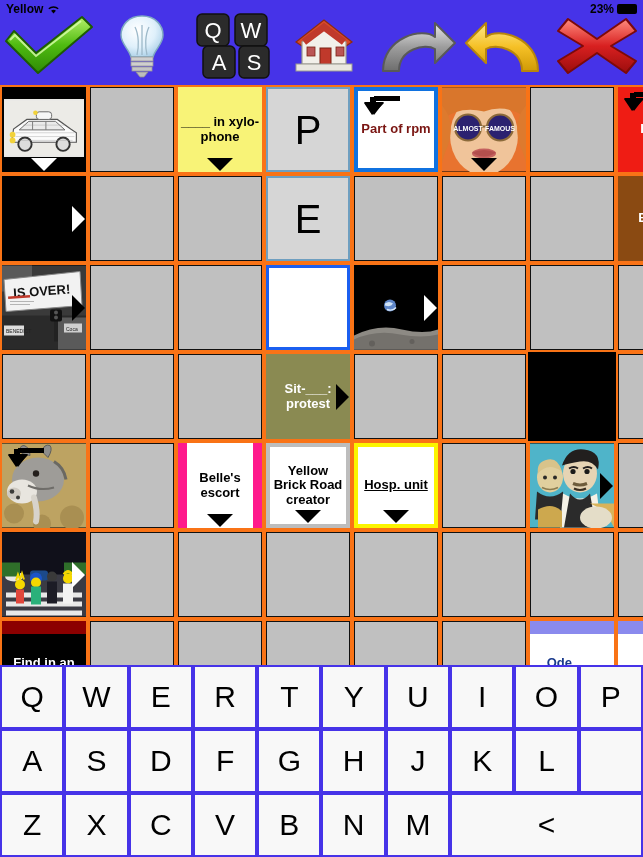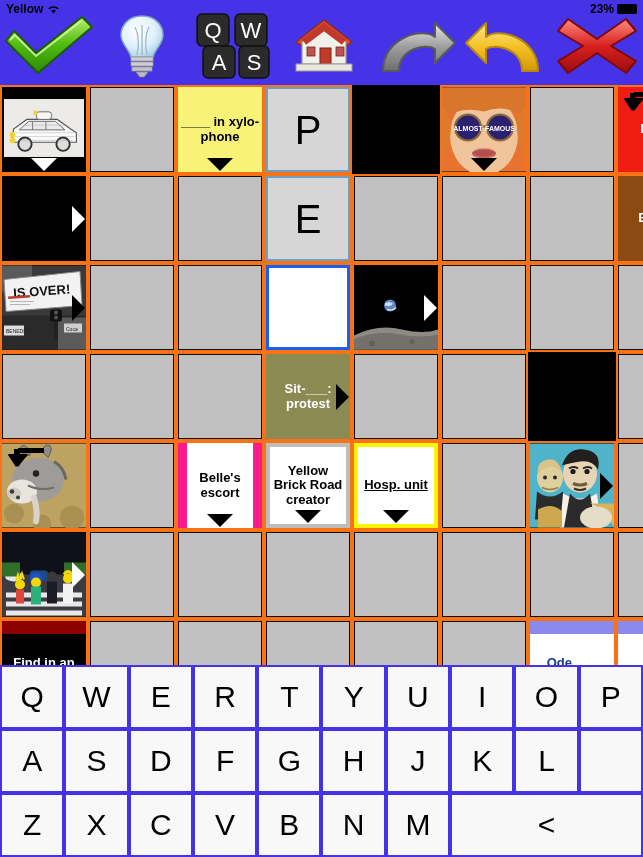--- a/index.html
+++ b/index.html
@@ -294,20 +294,30 @@
     </div>
     <div class="cell clue" style="left: 176px; top: 0px; width: 88px; height: 89px;">
       <div class="cell-inner" style="background: rgb(248, 243, 119);">
         <div class="ctext" style="color: rgb(0, 0, 0);">____ in xylo-phone</div>
         <div class="arr arr-down"></div>
       </div>
     </div>
     <div class="cell letter" style="left: 264px; top: 0px; width: 88px; height: 89px;">
       <div class="cell-inner">
         <span class="glyph">P</span>
+      </div>
+    </div>
+    <div class="cell clue" style="left: 352px; top: 0px; width: 88px; height: 89px;">
+      <div class="cell-inner" style="background: rgb(255, 255, 255); border: 4px solid rgb(16, 114, 224);">
+        <div class="ctext" style="color: rgb(122, 21, 18);">Part of rpm</div>
+        <div class="arr-lhook"><svg width="40" height="22" viewBox="0 0 40 22">
+            <path d="M36 2 L14 2 L14 8 L22 8 L10 20 L2 8 L8 8 L8 2 L8 2 Z" fill="#000"></path>
+            <rect x="12" y="1" width="26" height="5" fill="#000"></rect>
+            <path d="M2 7 L22 7 L12 20 Z" fill="#000"></path>
+          </svg></div>
       </div>
     </div>
     <div class="cell pic" style="left: 440px; top: 0px; width: 88px; height: 89px;">
       <div class="cell-inner">
         <div class="pic-art">
           <svg viewBox="0 0 84 84" style="position:absolute;inset:0;width:100%;height:100%">
         <rect width="84" height="84" fill="#e8732f"></rect>
         <ellipse cx="42" cy="48" rx="34" ry="40" fill="#f0c49a"></ellipse>
         <path d="M0 0 h84 v30 q-20 -14 -42 -6 Q18 18 0 32 Z" fill="#d9762c"></path>
         <path d="M0 18 q14 16 6 40 q-8 18 -6 26 H0 Z" fill="#dd7a2e"></path>

